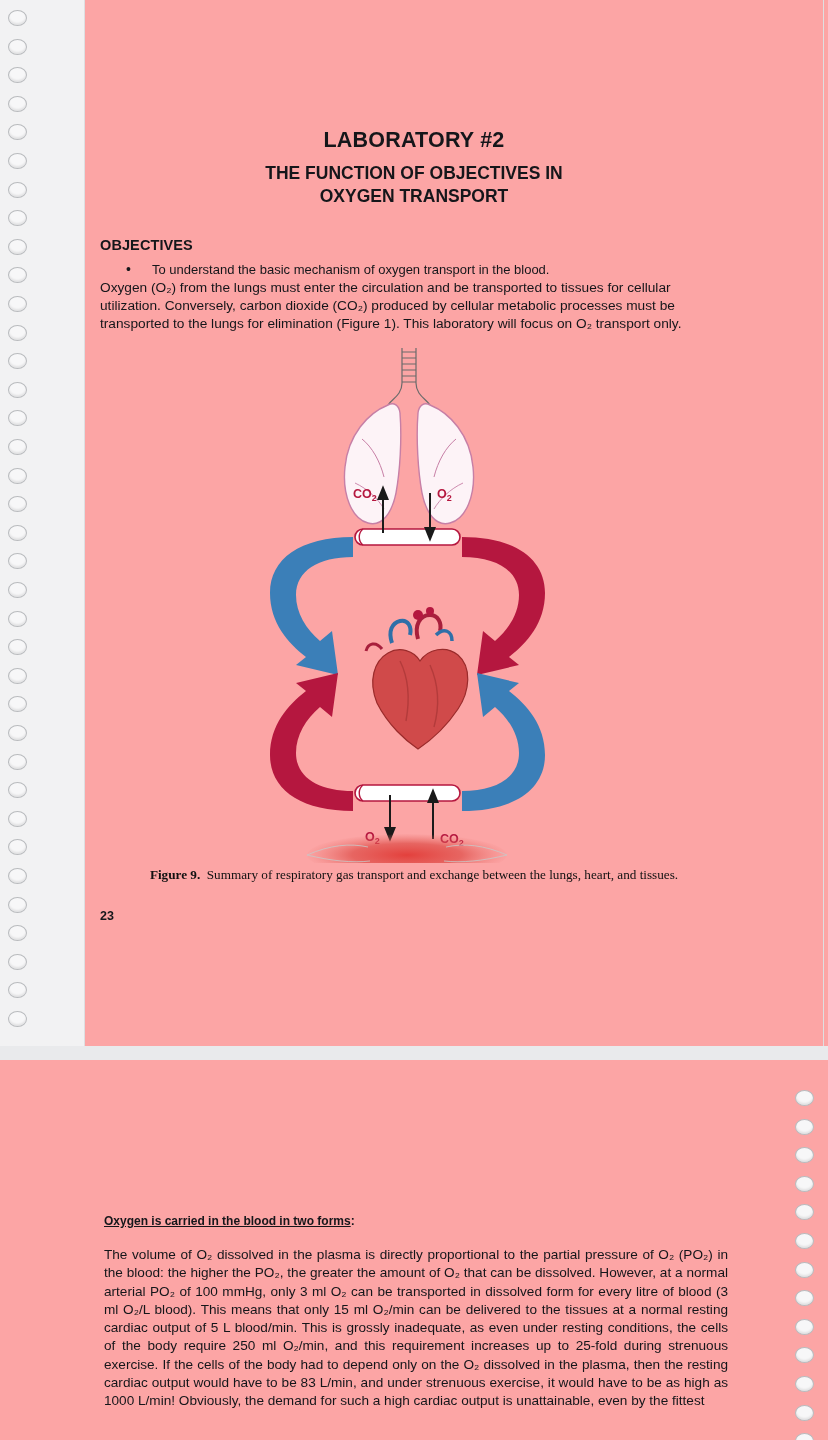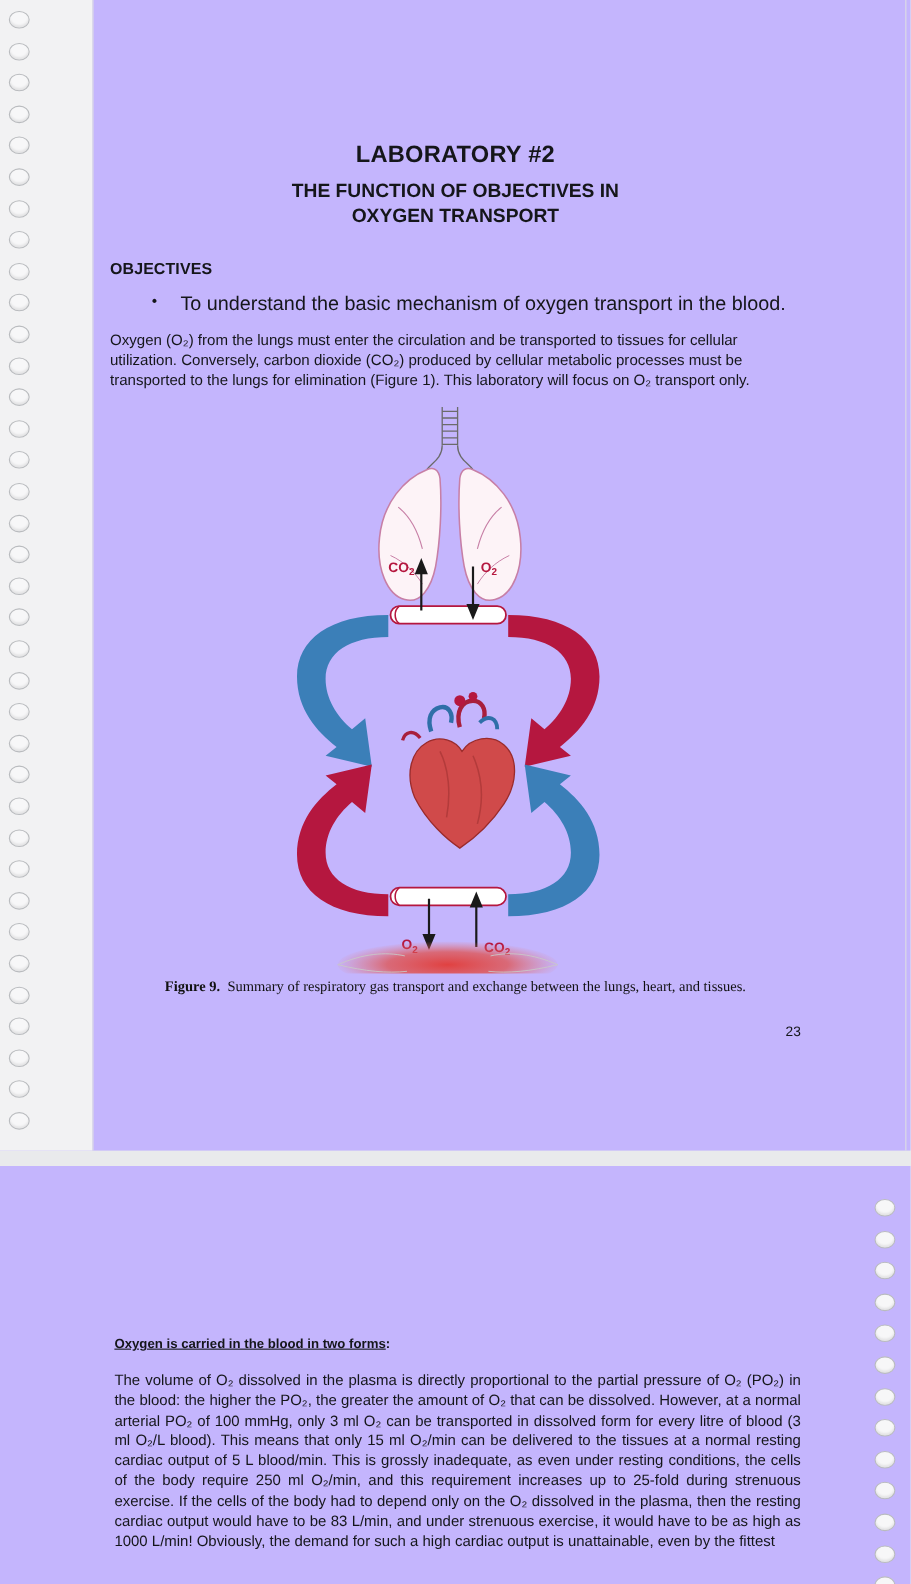--- a/index.html
+++ b/index.html
@@ -15,21 +15,21 @@
   .scan-area {
     position: relative;
     width: 828px;
     min-height: 1440px;
     background: #e9eaec;
     overflow: hidden;
   }
   
   .page {
     position: relative;
-    background: #c4b5fd;
+    background: #fca5a5;
     box-sizing: border-box;
   }
   .page-one {
     margin: 0 0 0 0;
     width: 828px;
     height: 1046px;
     padding: 0;
   }
   .page-gap {
     height: 14px;
@@ -101,24 +101,24 @@
     margin: 9px 0 0 0;
     line-height: 1.27;
   }
   h3.section-head {
     font-size: 14.5px;
     font-weight: bold;
     margin: 30px 0 8px 0;
     letter-spacing: 0.1px;
   }
   ul.objectives {
-    margin: 12px;
+    margin: 0;
     padding: 0 0 0 0;
     list-style: none;
-    font-size: 18px;
+    font-size: 13px;
     line-height: 1.33;
   }
   ul.objectives li {
     position: relative;
     padding-left: 52px;
     margin-bottom: 1px;
   }
   ul.objectives li::before {
     content: "\2022";
     position: absolute;
@@ -141,23 +141,23 @@
   }
   .figure-caption {
     font-family: "Liberation Serif", serif;
     font-size: 13.2px;
     text-align: center;
     margin: 4px 0 0 0;
     color: #111;
   }
   .figure-caption b { font-weight: bold; }
   .page-number {
-    text-align: right;
+    text-align: left;
     font-size: 12.5px;
-    font-weight: normal;
+    font-weight: bold;
     margin-top: 26px;
   }
   
   .content2 {
     position: absolute;
     left: 104px;
     top: 0;
     width: 624px;
     color: #15161a;
   }

